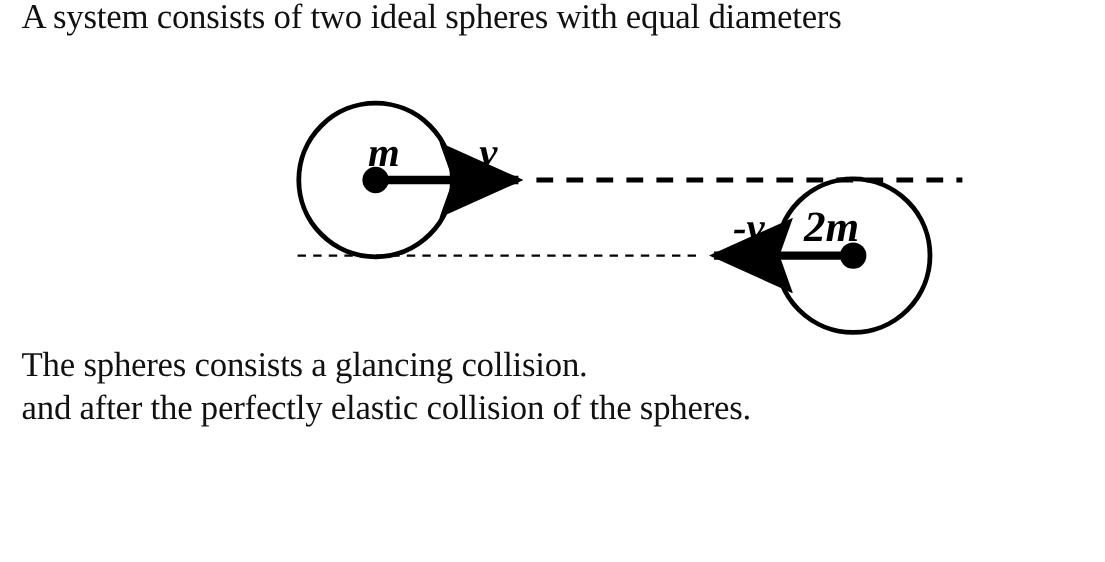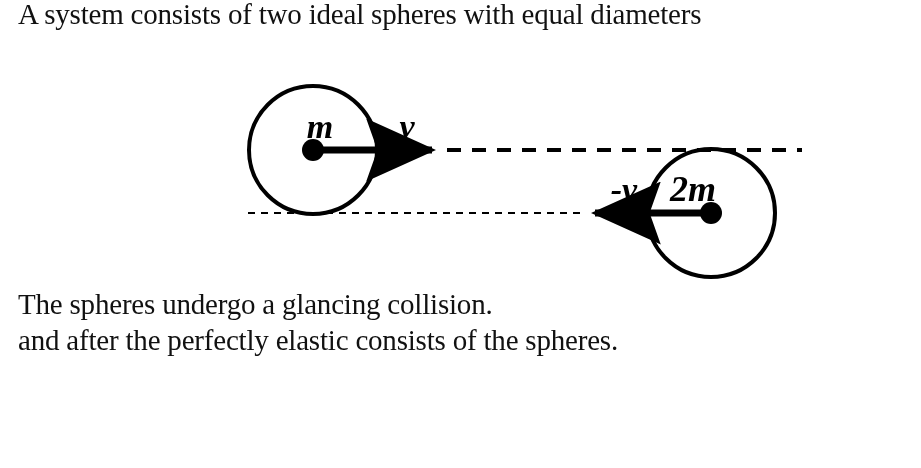--- a/index.html
+++ b/index.html
@@ -107,17 +107,17 @@
       <circle cx="711" cy="143" r="11" fill="#000000" stroke="none"></circle>
 
       <text class="sphere-label" x="624" y="131" font-size="34" text-anchor="middle">-v</text>
 
       <text class="sphere-label" x="693" y="131" font-size="36" text-anchor="middle">2m</text>
 
     </svg>
   </div>
 
   <div class="prose" id="task-text">
-    <span class="ln">The spheres undergo a glancing collision.</span>
-    <span class="ln">and after the perfectly elastic consists of the spheres.</span>
+    <span class="ln">The spheres consists a glancing collision.</span>
+    <span class="ln">and after the perfectly elastic collision of the spheres.</span>
   </div>
 
 </div>
 
 </body></html>

